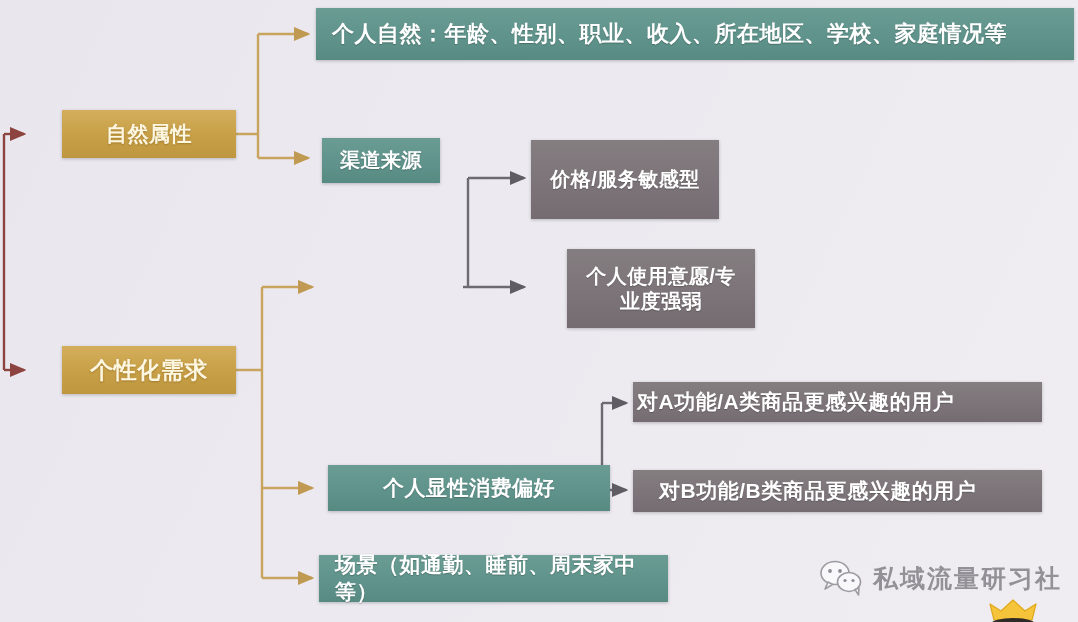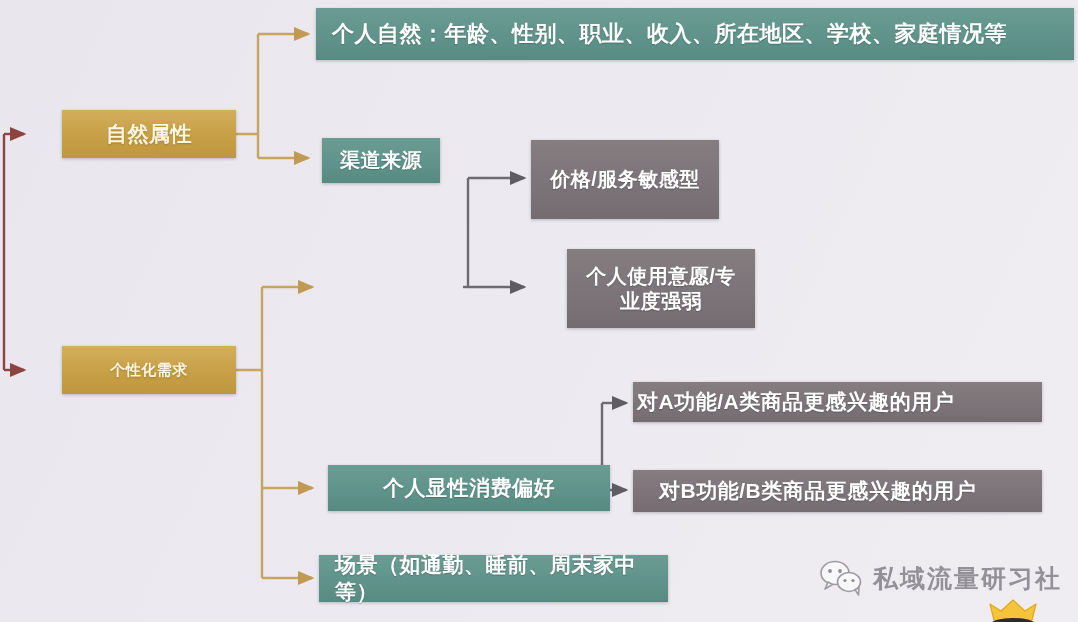--- a/index.html
+++ b/index.html
@@ -59,21 +59,21 @@
     font-weight: 700;
   }
   .gray {
     background: linear-gradient(180deg, #857e81 0%, #7b7377 60%, #746c70 100%);
     color: #ffffff;
     font-weight: 700;
   }
 
   
   #n-natural       { left: 30px;  top: 110px; width: 174px; height: 48px;  font-size: 21px; }
-  #n-personal      { left: 30px;  top: 346px; width: 174px; height: 48px;  font-size: 15px; }
+  #n-personal      { left: 30px;  top: 346px; width: 174px; height: 48px;  font-size: 23px; }
 
   #n-selfnature    { left: 316px; top: 8px;   width: 758px; height: 52px;  font-size: 22px; padding-left: 16px; }
   #n-channel       { left: 322px; top: 138px; width: 118px; height: 45px;  font-size: 20px; }
   #n-implicit      { left: 325px; top: 247px; width: 138px; height: 79px;  font-size: 20px; padding: 0 10px; }
   #n-explicit      { left: 328px; top: 465px; width: 282px; height: 46px;  font-size: 21px; }
   #n-scene         { left: 319px; top: 555px; width: 349px; height: 47px;  font-size: 21px; padding-left: 16px; align-items: center; }
 
   #n-price         { left: 531px; top: 140px; width: 188px; height: 79px;  font-size: 20px; padding: 0 12px; }
   #n-willing       { left: 531px; top: 249px; width: 188px; height: 79px;  font-size: 20px; padding: 0 12px; margin-left: 36px; }
   #n-typea         { left: 633px; top: 382px; width: 409px; height: 40px;  font-size: 21px; padding-left: 4px; }

